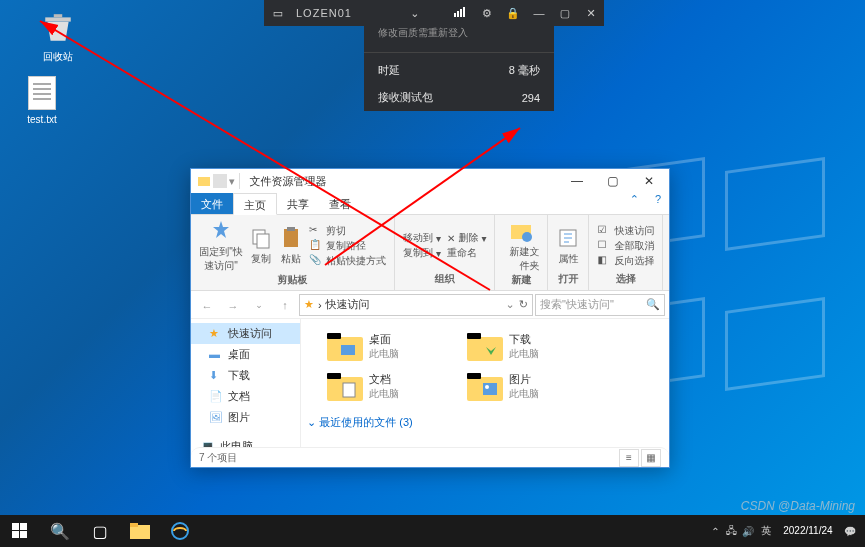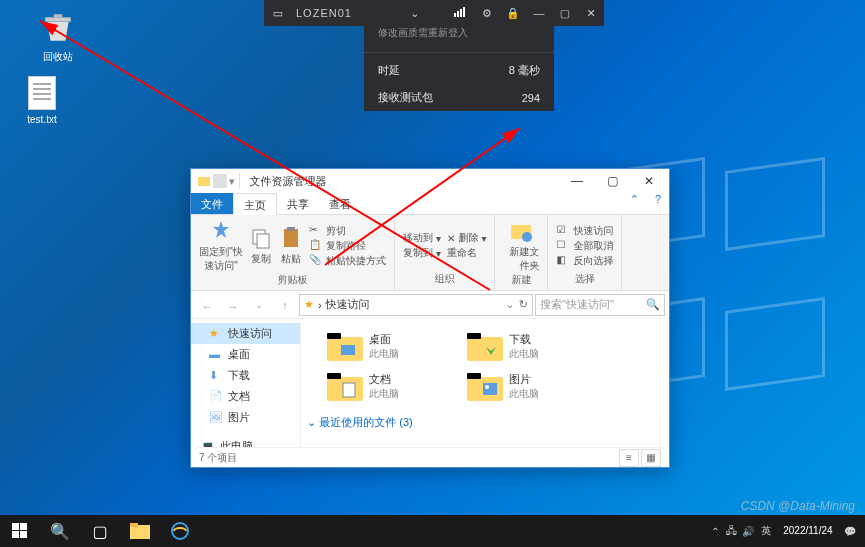--- a/index.html
+++ b/index.html
@@ -51,21 +51,21 @@
 
 .ex-tabs { display: flex; height: 22px; border-bottom: 1px solid #ddd; }
 .ex-tabs .tab { padding: 0 10px; line-height: 22px; cursor: pointer; font-size: 11px; }
 .ex-tabs .tab.file { background: #1979ca; color: #fff; }
 .ex-tabs .tab.active { border: 1px solid #ddd; border-bottom: 1px solid #fff; margin-bottom: -1px; }
 .ex-tabs .sp { flex: 1; }
 .ex-tabs .help { padding: 0 8px; color: #1979ca; cursor: pointer; }
 
 .ribbon { height: 76px; background: #f5f5f5; border-bottom: 1px solid #ddd; display: flex; font-size: 10px; color: #555; }
 .ribbon .grp { border-right: 1px solid #ddd; padding: 4px 8px; display: flex; flex-direction: column; justify-content: space-between; }
-.ribbon .grp-label { text-align: center; font-size: 10px; color: #666; }
+.ribbon .grp-label { text-align: center; font-size: 10px; color: #666; font-weight: bold; }
 .ribbon .grp-body { flex: 1; display: flex; align-items: center; gap: 6px; }
 .ribbon .big { display: flex; flex-direction: column; align-items: center; gap: 2px; cursor: pointer; }
 .ribbon .big .bi { width: 24px; height: 24px; }
 .ribbon .small-list { display: flex; flex-direction: column; gap: 1px; }
 .ribbon .small { cursor: pointer; display: flex; align-items: center; gap: 3px; }
 .ribbon .si { width: 14px; height: 14px; display: inline-block; }
 
 .addr-bar { height: 28px; display: flex; align-items: center; padding: 2px 4px; gap: 2px; border-bottom: 1px solid #eee; }
 .addr-bar .nav-btn { width: 24px; height: 24px; text-align: center; line-height: 24px; color: #999; cursor: pointer; }
 .addr-bar .breadcrumb { flex: 1; border: 1px solid #ccc; height: 22px; display: flex; align-items: center; padding: 0 4px; gap: 4px; }
@@ -255,20 +255,32 @@
               <rect x="2" y="6" width="20" height="14" fill="#ffd76b"></rect>
               <circle cx="18" cy="18" r="5" fill="#5a9de0"></circle>
             </svg>
           <span style="white-space:normal;max-width:36px;text-align:right">新建文件夹</span>
         </div>
       </div>
       <div class="grp-label">新建</div>
     </div>
     <div class="grp">
       <div class="grp-body">
+        <div class="big">
+          <svg class="bi" viewBox="0 0 24 24">
+              <rect x="4" y="4" width="16" height="16" fill="#fff" stroke="#888"></rect>
+              <path d="M8 8h8M8 12h8M8 16h5" stroke="#5a9de0"></path>
+            </svg>
+          <span>属性</span>
+        </div>
+      </div>
+      <div class="grp-label">打开</div>
+    </div>
+    <div class="grp">
+      <div class="grp-body">
         <div class="small-list">
           <div class="small">
               <span class="si">☑</span>
               <span>快速访问</span>
             </div>
           <div class="small">
               <span class="si">☐</span>
               <span>全部取消</span>
             </div>
           <div class="small">

